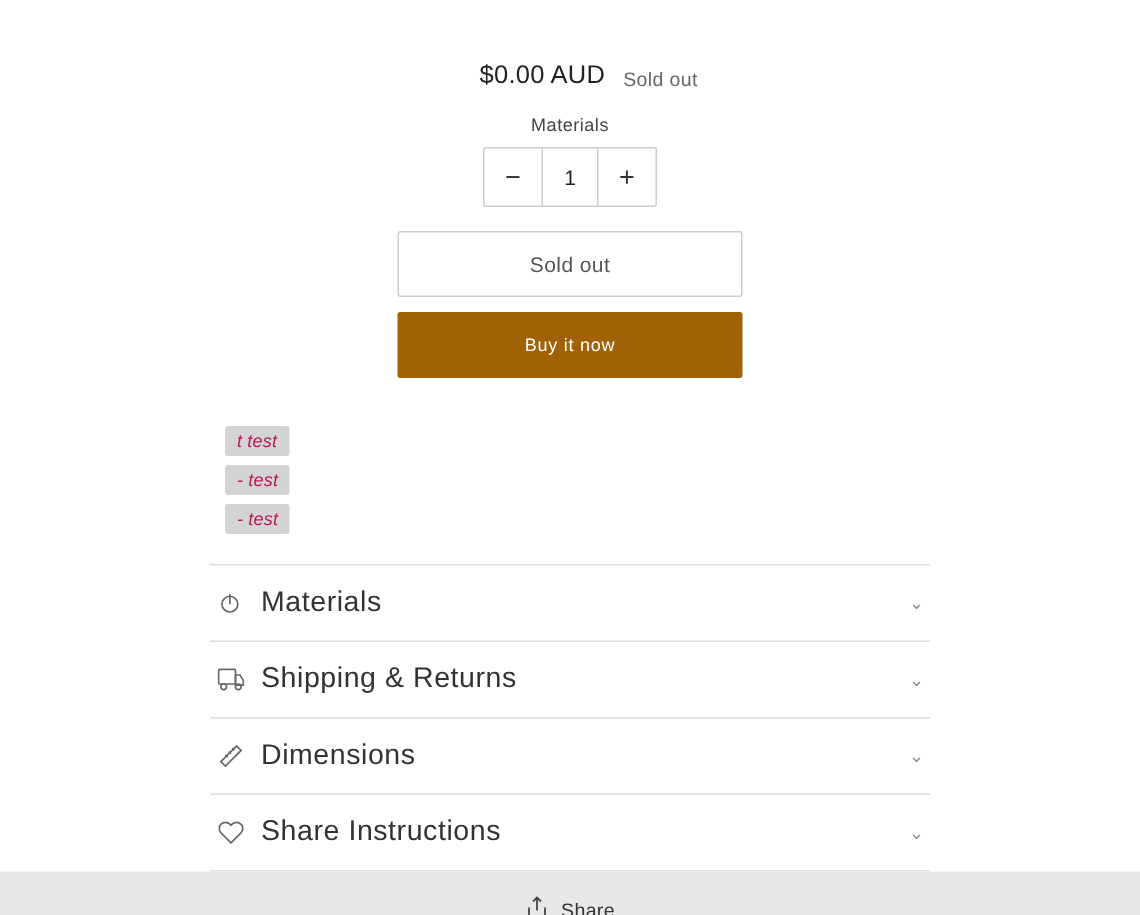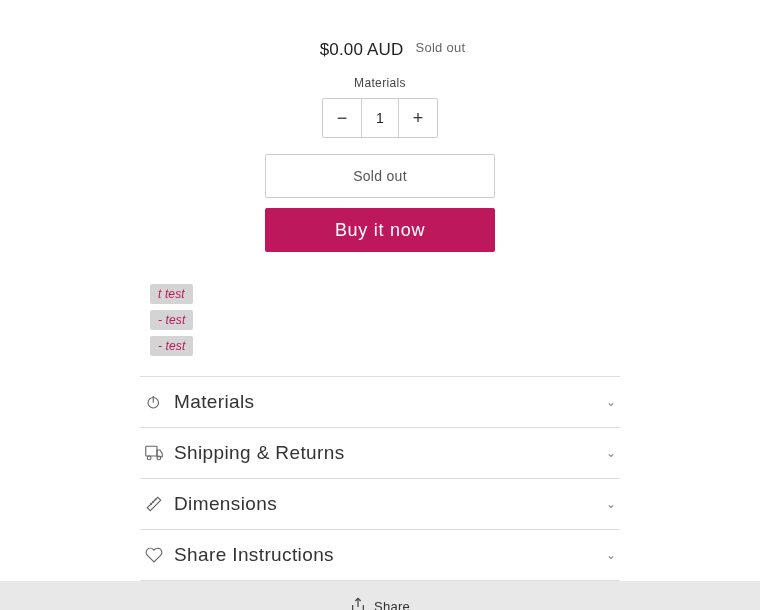--- a/index.html
+++ b/index.html
@@ -24,21 +24,21 @@
     }
     .product-section {
       display: flex;
       flex-direction: column;
       align-items: center;
       width: 100%;
       max-width: 480px;
     }
     .price-row {
       display: flex;
-      align-items: flex-start;
+      align-items: flex-end;
       gap: 12px;
       margin-bottom: 16px;
       margin-left: 25px;
     }
     .price {
       font-size: 17px;
       font-weight: 500;
       color: #222;
       letter-spacing: 0.01em;
     }
@@ -94,23 +94,23 @@
       font-size: 14px;
       letter-spacing: 0.02em;
       cursor: pointer;
       margin-bottom: 10px;
       border-radius: 2px;
     }
     .buy-now-btn {
       width: 100%;
       max-width: 230px;
       height: 44px;
-      background: #be185d;
+      background: #a16207;
       color: #fff;
-      font-size: 18px;
+      font-size: 12px;
       letter-spacing: 0.04em;
       border: none;
       cursor: pointer;
       border-radius: 2px;
       font-weight: 500;
     }
     .test-tags {
       width: 100%;
       max-width: 480px;
       display: flex;

